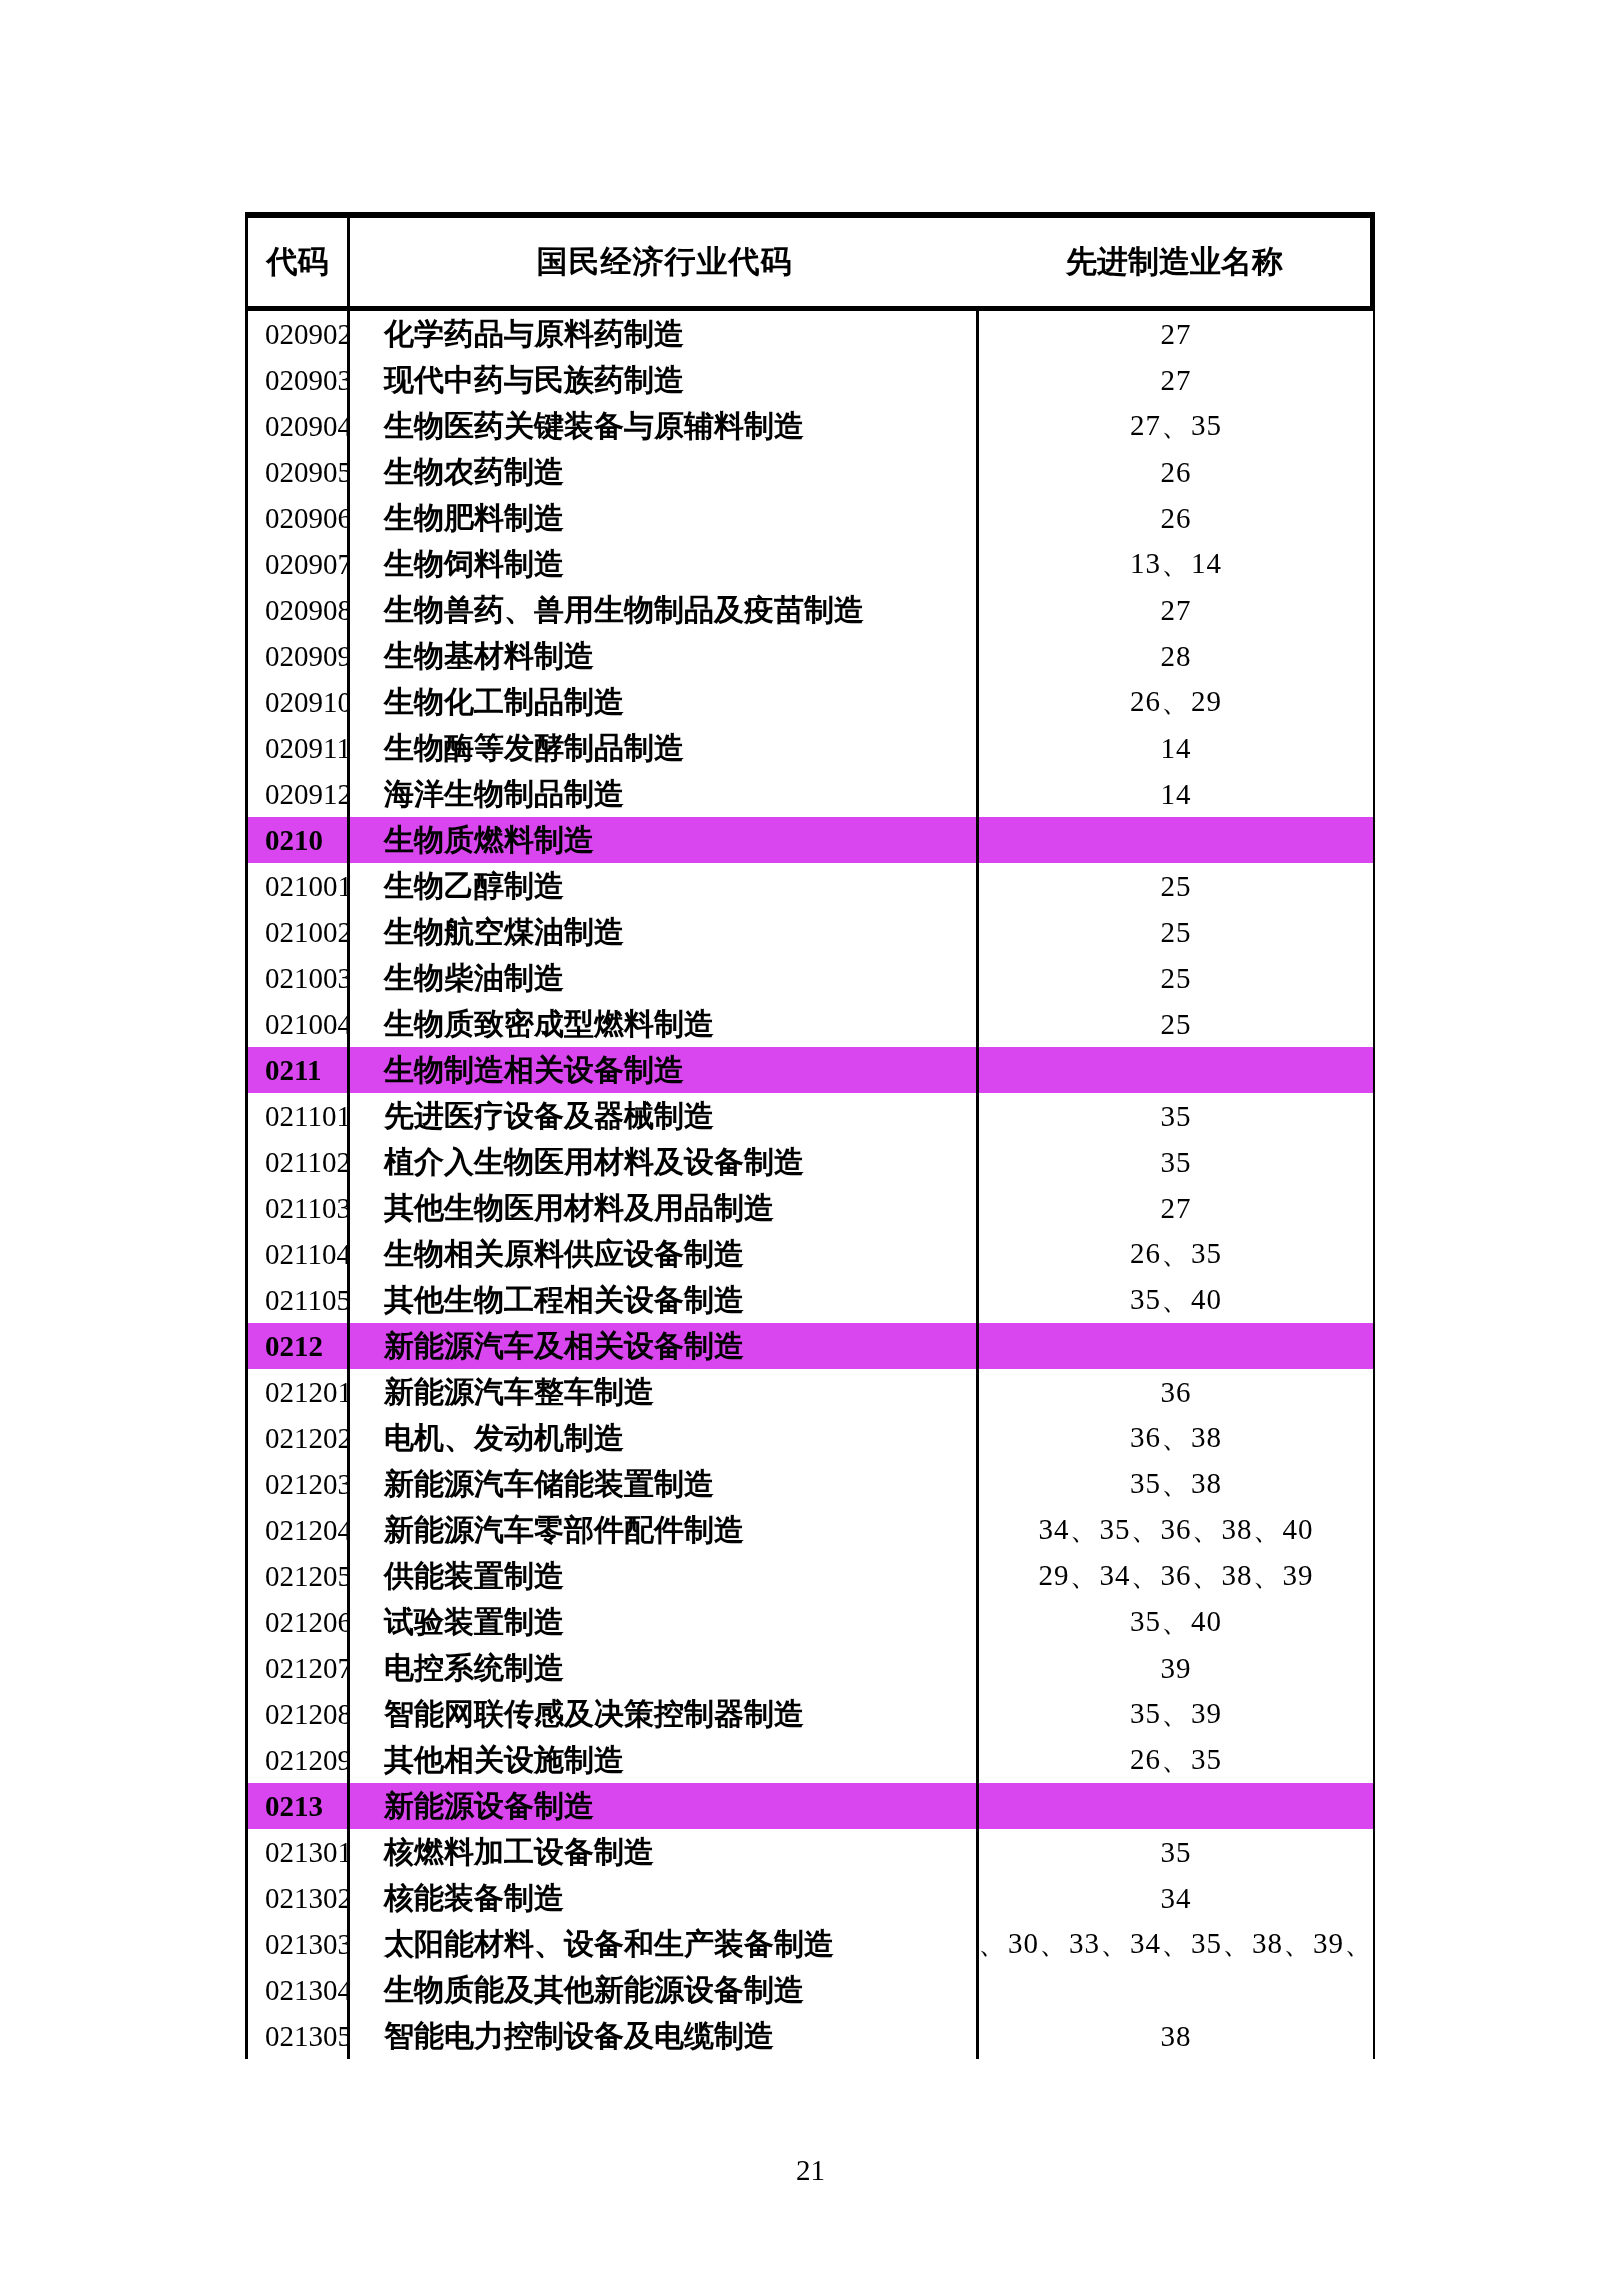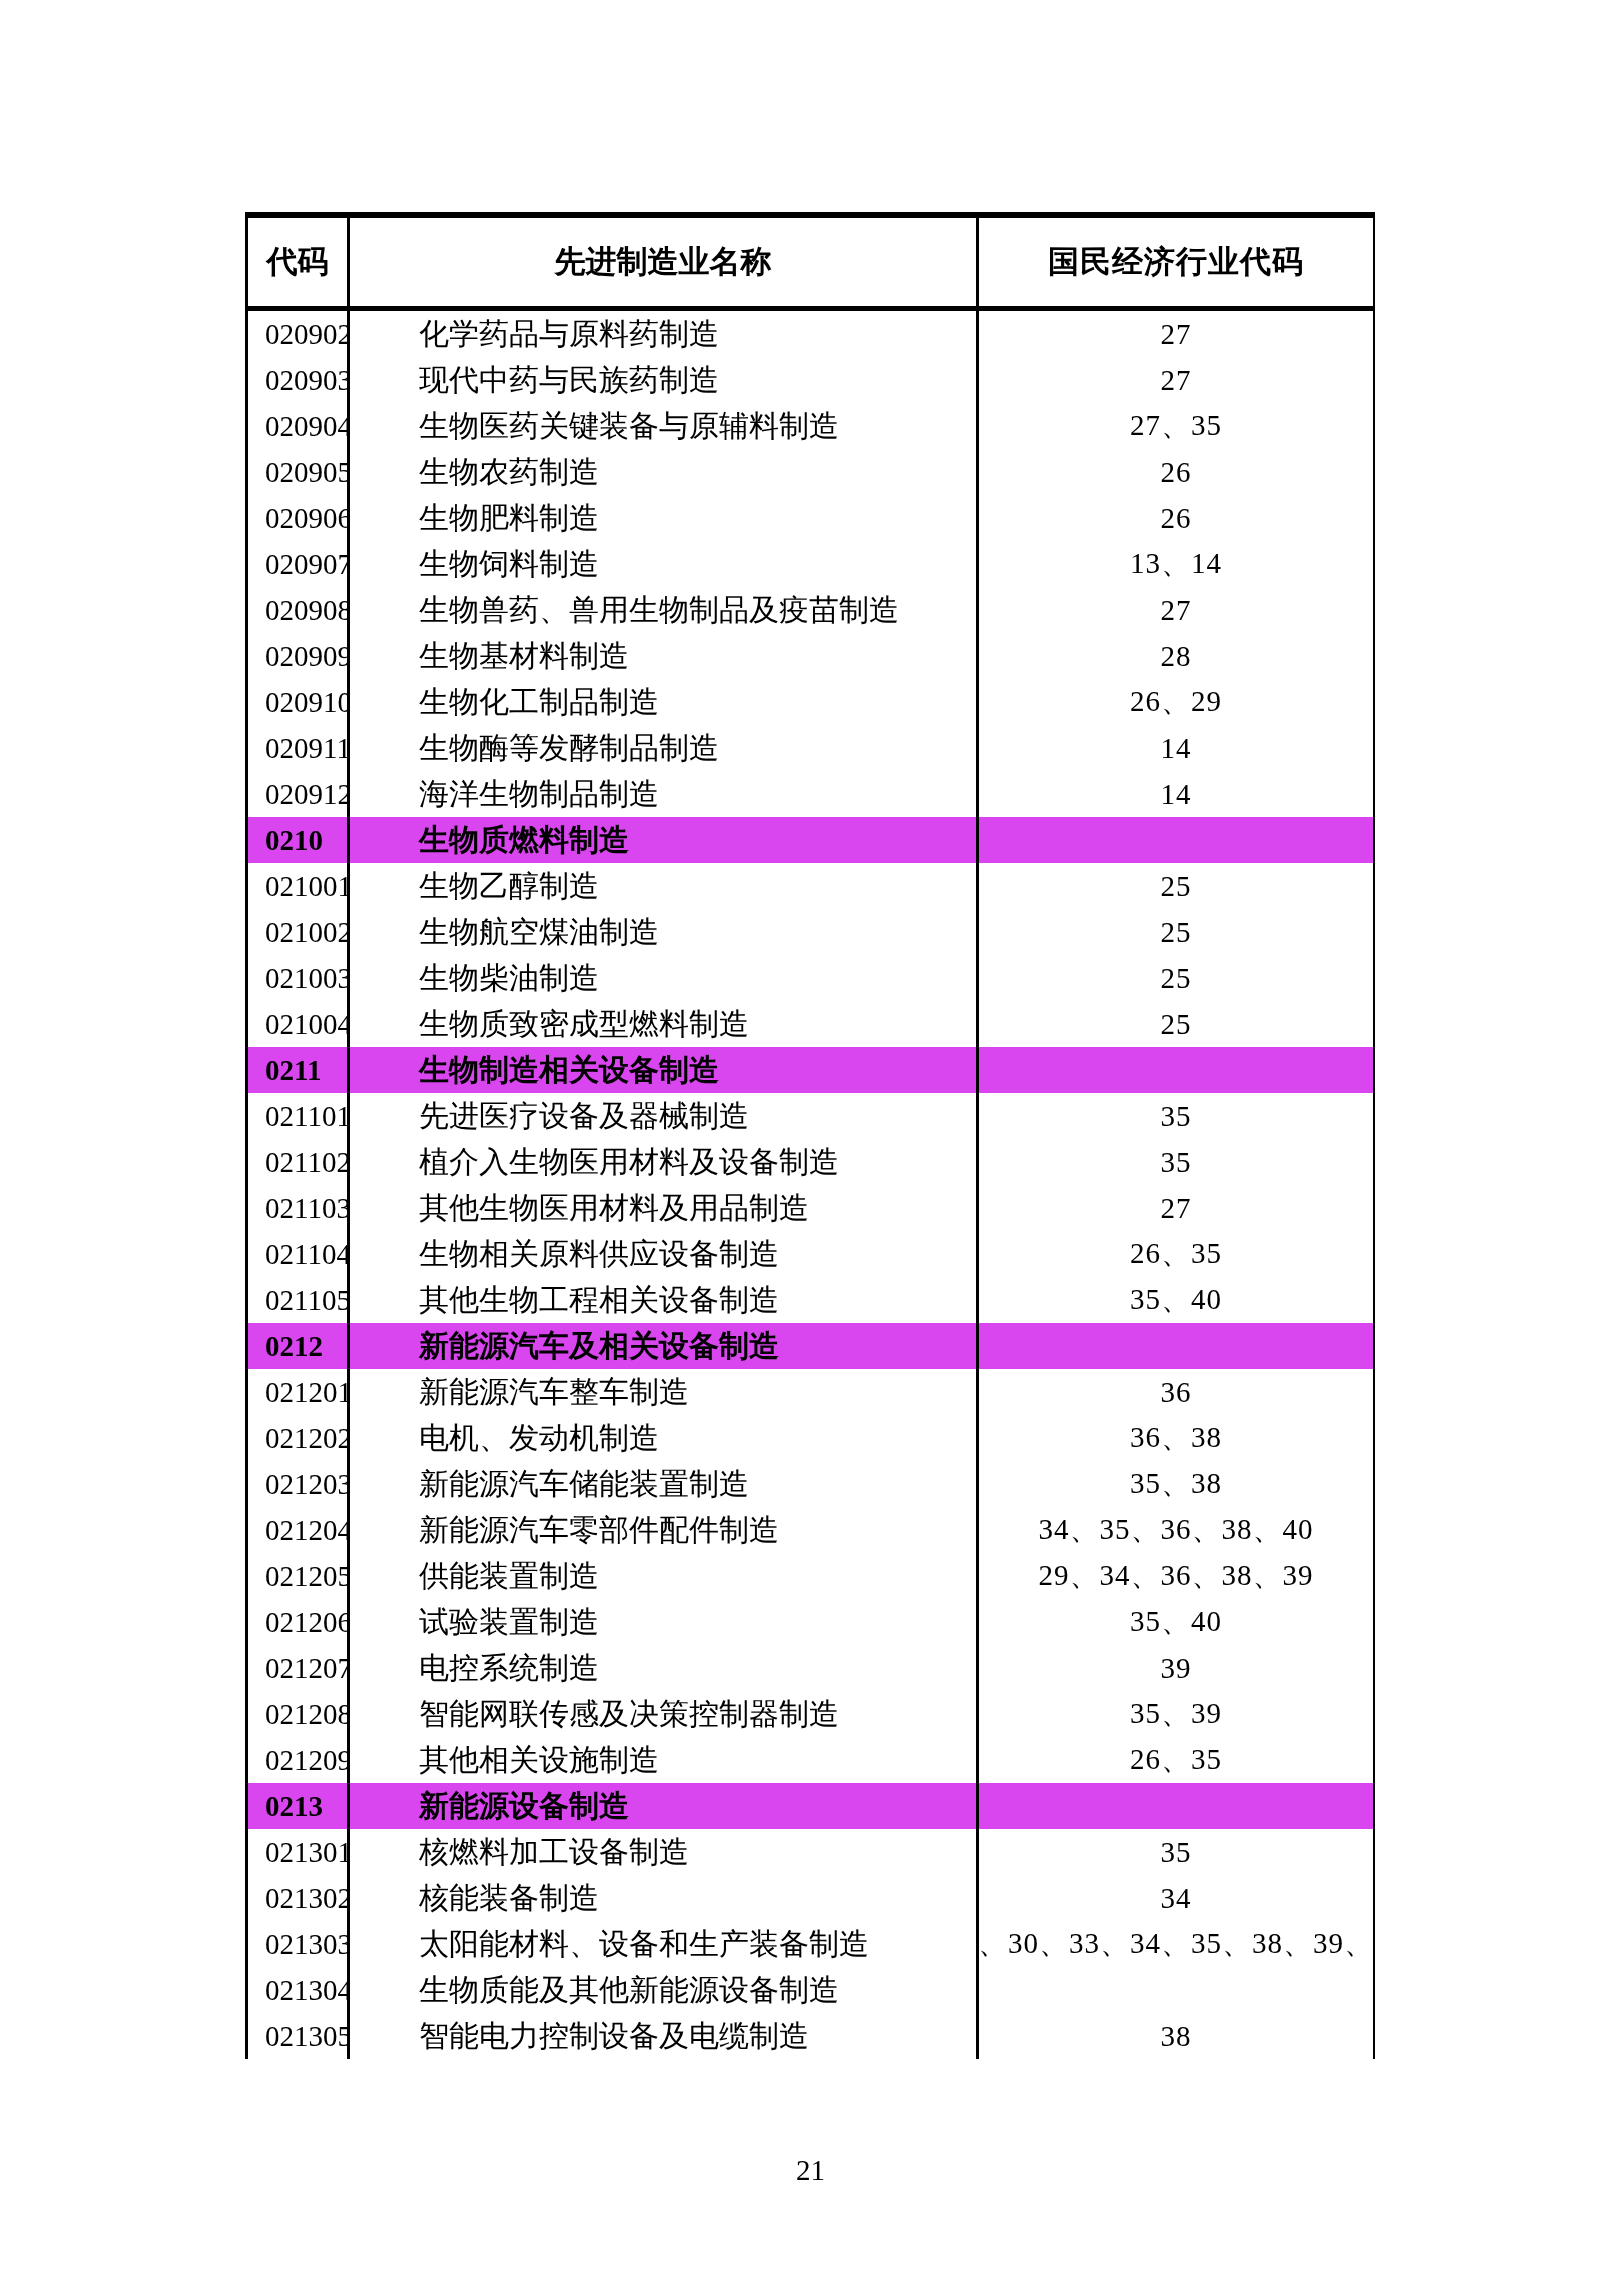--- a/index.html
+++ b/index.html
@@ -45,22 +45,23 @@
     overflow: hidden;
     white-space: nowrap;
   }
   .col-code {
     border-right: 3.9px solid #000;
     padding-left: 17px;
     font-size: 29px;
   }
   .col-name {
     border-right: 3.9px solid #000;
-    padding-left: 69px;
+    padding-left: 34px;
     font-size: 30px;
+    font-weight: bold;
   }
   .col-ind {
     justify-content: center;
     font-size: 29px;
     letter-spacing: 1px;
   }
   .trow.header .cell {
     justify-content: center;
     padding-left: 0;
     font-weight: bold;
@@ -82,22 +83,22 @@
   }
 </style>
 </head>
 <body>
 
 <div class="page">
 
   <div class="doc-table">
     <div class="trow header">
       <div class="cell col-code">代码</div>
+      <div class="cell col-ind">国民经济行业代码</div>
       <div class="cell col-name">先进制造业名称</div>
-      <div class="cell col-ind">国民经济行业代码</div>
     </div>
     <div>
         <div class="trow">
           <div class="cell col-code">020902</div>
           <div class="cell col-name">化学药品与原料药制造</div>
           <div class="cell col-ind">27</div>
         </div>
         <div class="trow">
           <div class="cell col-code">020903</div>
           <div class="cell col-name">现代中药与民族药制造</div>

